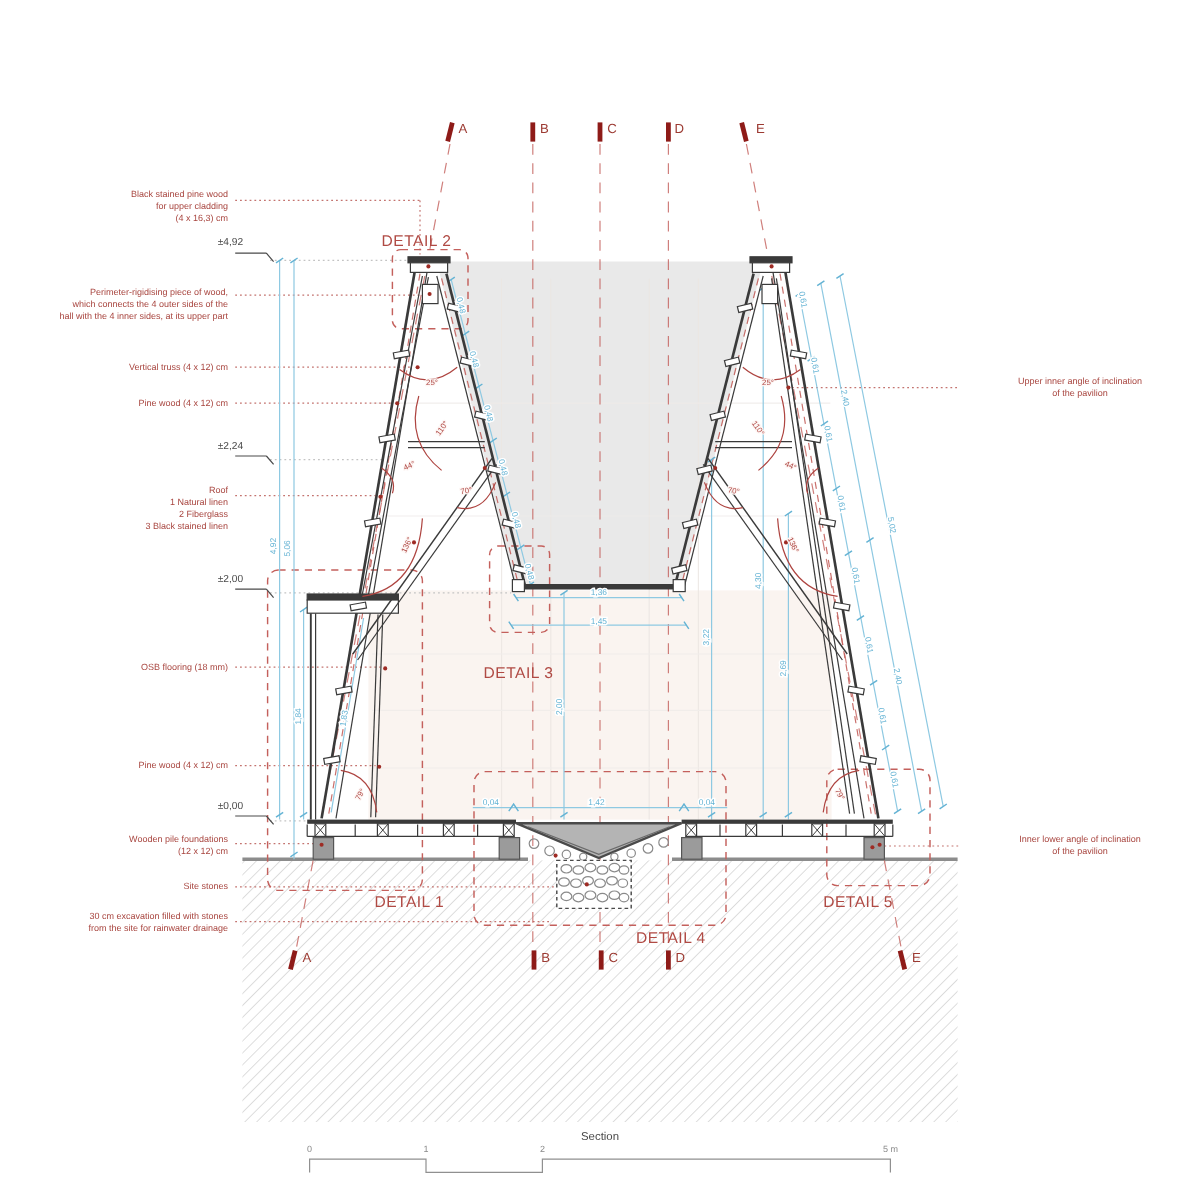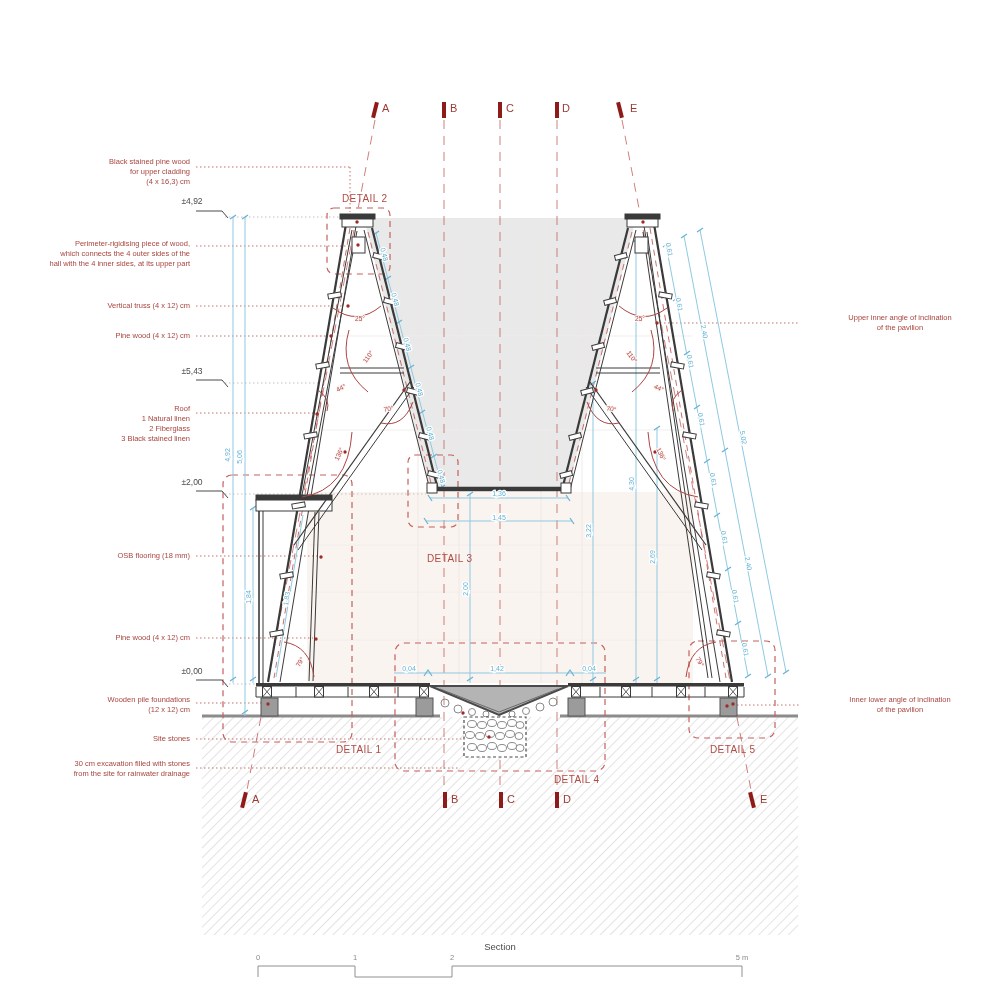--- a/index.html
+++ b/index.html
@@ -3,21 +3,21 @@
 <meta charset="utf-8">
 <style>
   html,body{margin:0;padding:0;background:#ffffff;}
   #stage{position:relative;width:1000px;height:1000px;background:#ffffff;overflow:hidden;
          font-family:"Liberation Sans", sans-serif;}
   #stage svg{position:absolute;left:0;top:0;}
   .ann{position:absolute;color:#a8453f;font-size:7.5px;line-height:10px;white-space:pre-line;}
   .ann.left{right:810px;text-align:right;width:230px;}
   .ann.right{left:805px;text-align:center;width:190px;}
   .elev{position:absolute;color:#4a4a4a;font-size:8.5px;width:60px;text-align:center;right:778px;}
-  .detail{position:absolute;color:#b04a44;font-size:10px;letter-spacing:.4px;margin-left:24px;}
+  .detail{position:absolute;color:#b04a44;font-size:13px;letter-spacing:.4px;}
   .letter{position:absolute;color:#9c3a32;font-size:11px;}
   .sb-label{fill:#8a8a8a;font-size:7.5px;}
   text{font-family:"Liberation Sans", sans-serif;}
   .dim{fill:#64b3d4;font-size:7px;paint-order:stroke;stroke:#ffffff;stroke-width:2.5px;}
   .angle{fill:#ae4440;font-size:6.5px;paint-order:stroke;stroke:#fdf6f4;stroke-width:2px;}
 </style>
 </head>
 <body>
 
 <div id="stage">
@@ -366,21 +366,21 @@
 <div class="ann left" style="top:734px">Site stones</div>
 <div class="ann left" style="top:759px">30 cm excavation filled with stones
 from the site for rainwater drainage</div>
 
 <div class="ann right" style="top:313px">Upper inner angle of inclination
 of the pavilion</div>
 <div class="ann right" style="top:695px">Inner lower angle of inclination
 of the pavilion</div>
 
 <div class="elev" style="top:196px">±4,92</div>
-<div class="elev" style="top:366px">±5,43</div>
+<div class="elev" style="top:366px">±2,24</div>
 <div class="elev" style="top:477px">±2,00</div>
 <div class="elev" style="top:666px">±0,00</div>
 
 <div class="detail" style="left:318px;top:193px">DETAIL 2</div>
 <div class="detail" style="left:403px;top:553px">DETAIL 3</div>
 <div class="detail" style="left:312px;top:744px">DETAIL 1</div>
 <div class="detail" style="left:530px;top:774px">DETAIL 4</div>
 <div class="detail" style="left:686px;top:744px">DETAIL 5</div>
 
 <div class="letter" style="left:382px;top:102px">A</div>

